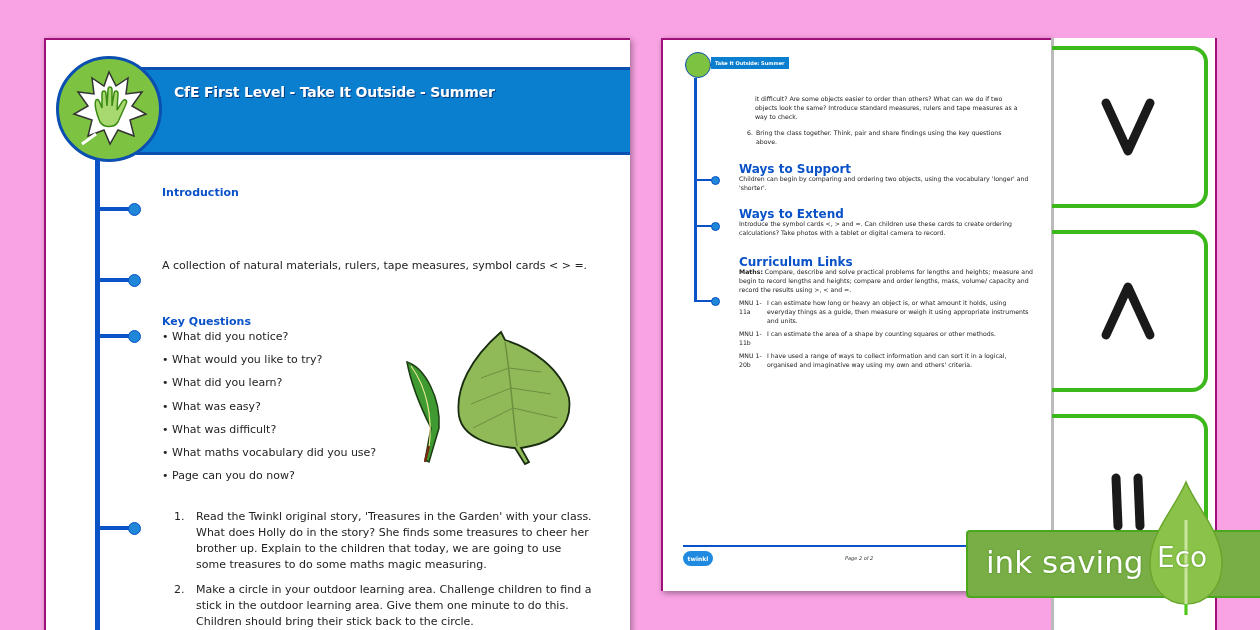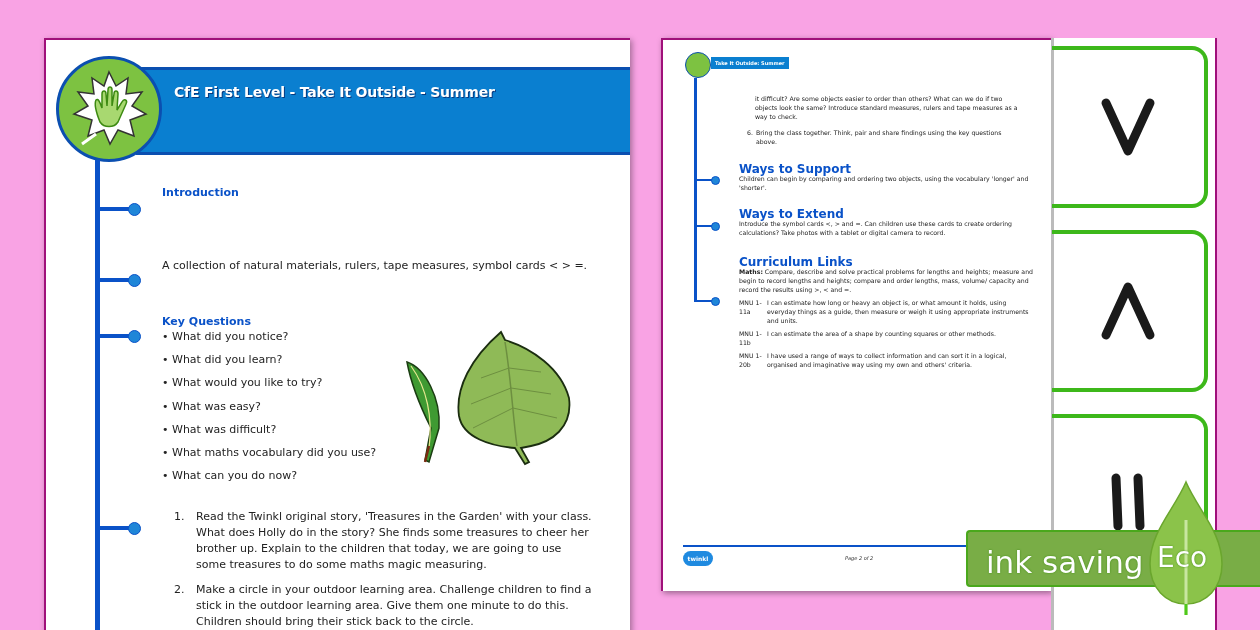--- a/index.html
+++ b/index.html
@@ -82,21 +82,21 @@
     border-left: 3px solid #bbb; border-right: 2px solid #a0107a;
   }
   .card {
     position: absolute; left: -2px; width: 156px; height: 162px;
     border: 4px solid #3db81a; border-left: none; border-radius: 0 16px 16px 0;
     display: flex; align-items: center; justify-content: center;
   }
 
   
   .eco-bar {
-    position: absolute; left: 966px; top: 530px; width: 294px; height: 57px;
+    position: absolute; left: 966px; top: 530px; width: 294px; height: 68px;
     background: #79ad46; border: 2px solid #4aa81c; border-right: none; border-radius: 4px 0 0 4px;
   }
   .eco-text {
     position: absolute; left: 18px; top: 10px; color: #fff; font-size: 31px; line-height: 40px;
     text-shadow: 0 0 2px #3d8a12;
   }
   .eco-drop { position: absolute; left: 1146px; top: 480px; width: 80px; height: 140px; }
   .eco-label {
     position: absolute; left: 1157px; top: 540px; color: #fff; font-weight: normal; font-size: 28px;
     line-height: 36px; text-shadow: 0 0 2px #3d8a12;
@@ -129,26 +129,26 @@
   </div>
 
   <div class="sec" style="top:218px">
     <div class="sec-p">A collection of natural materials, rulers, tape measures, symbol cards &lt; &gt; =.</div>
   </div>
 
   <div class="sec" style="top:275px; width:240px">
     <div class="sec-h">Key Questions</div>
     <ul class="bullets" style="margin-top:-4px">
       <li>What did you notice?</li>
+      <li>What would you like to try?</li>
       <li>What did you learn?</li>
-      <li>What would you like to try?</li>
       <li>What was easy?</li>
       <li>What was difficult?</li>
       <li>What maths vocabulary did you use?</li>
-      <li>What can you do now?</li>
+      <li>Page can you do now?</li>
     </ul>
   </div>
 
   <svg style="position:absolute; left:355px; top:288px" width="180" height="140">
     <g>
       <path d="M6 34 C24 40 40 70 38 100 L28 134 L24 132 L30 100 C20 80 10 56 6 34 Z" fill="#3f9a32" stroke="#1b3d12" stroke-width="1.5"></path>
       <path d="M10 38 C26 60 32 90 28 120" stroke="#e8e890" stroke-width="1.2" fill="none"></path>
       <path d="M28 118 L24 134" stroke="#7a2a10" stroke-width="2.5"></path>
     </g>
     <g>

